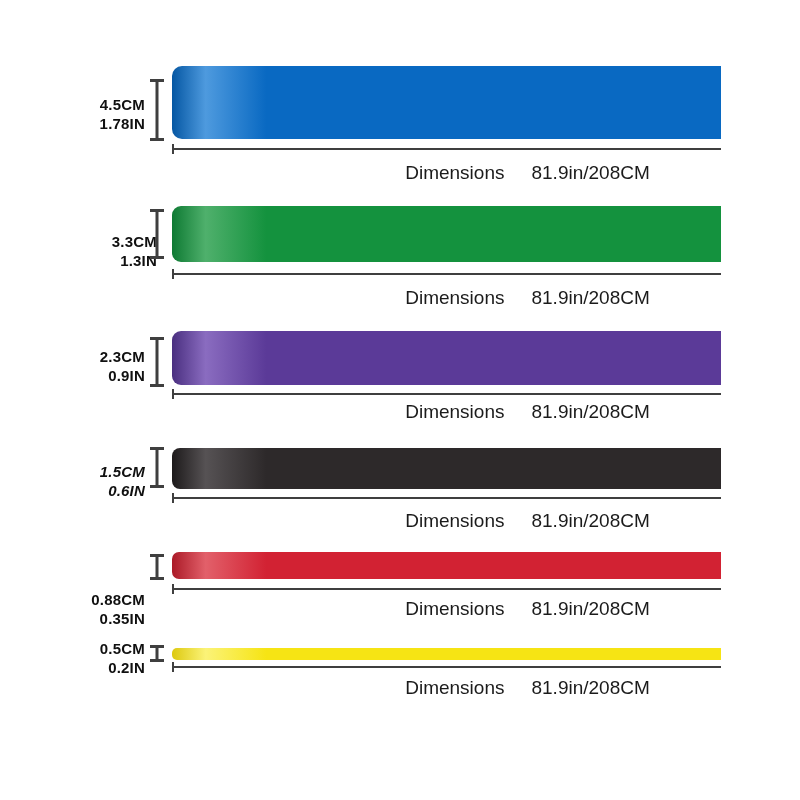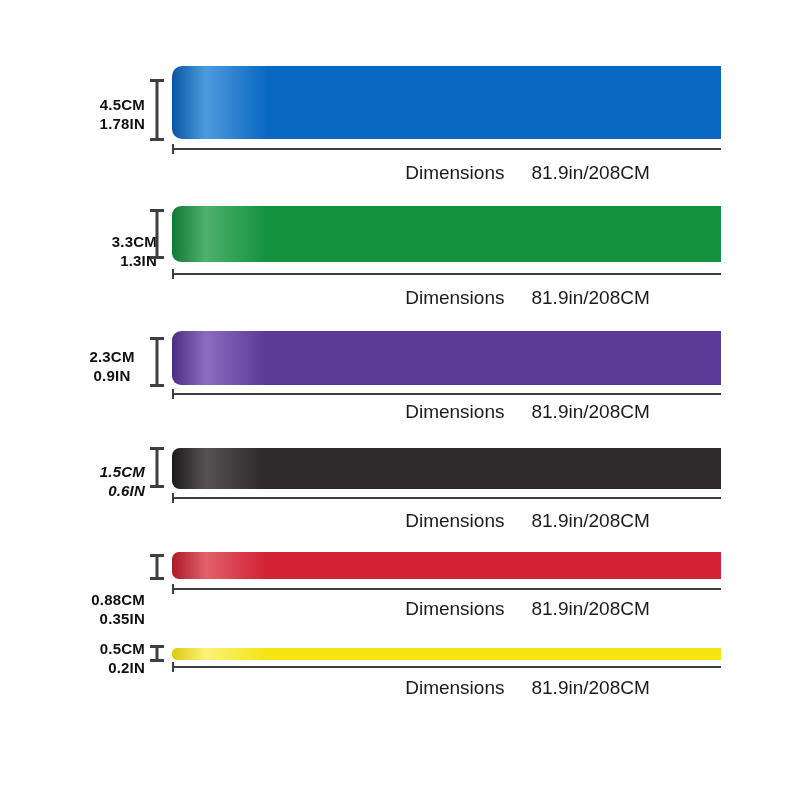--- a/index.html
+++ b/index.html
@@ -36,21 +36,21 @@
   .k3 { top:431px; height:35px; }
   .k4 { top:538px; height:20px; }
   .k5 { top:629px; height:11px; }
 
   
   .size-label {
     position:absolute; left:0; width:66px; text-align:right;
     font-size:15px; font-weight:bold; line-height:19px; color:#101010;
     letter-spacing:0.2px;
   }
-  .s0 { top:79px;  } .s1 { top:216px;padding-left:12px; } .s2 { top:331px;text-align:center; }
+  .s0 { top:79px;  } .s1 { top:216px;padding-left:12px; } .s2 { top:331px; }
   .s3 { top:446px;font-style:italic; } .s4 { top:574px; } .s5 { top:623px; }
 
   
   .dim-line { position:absolute; left:93px; width:673px; height:2px; background:#3f3f3f; }
   .dim-line::before, .dim-line::after {
     content:""; position:absolute; top:-4px; width:2px; height:10px; background:#3f3f3f;
   }
   .dim-line::before { left:0; }
   .dim-line::after  { right:0; }
   .l0 { top:132px; } .l1 { top:257px; } .l2 { top:377px; }

